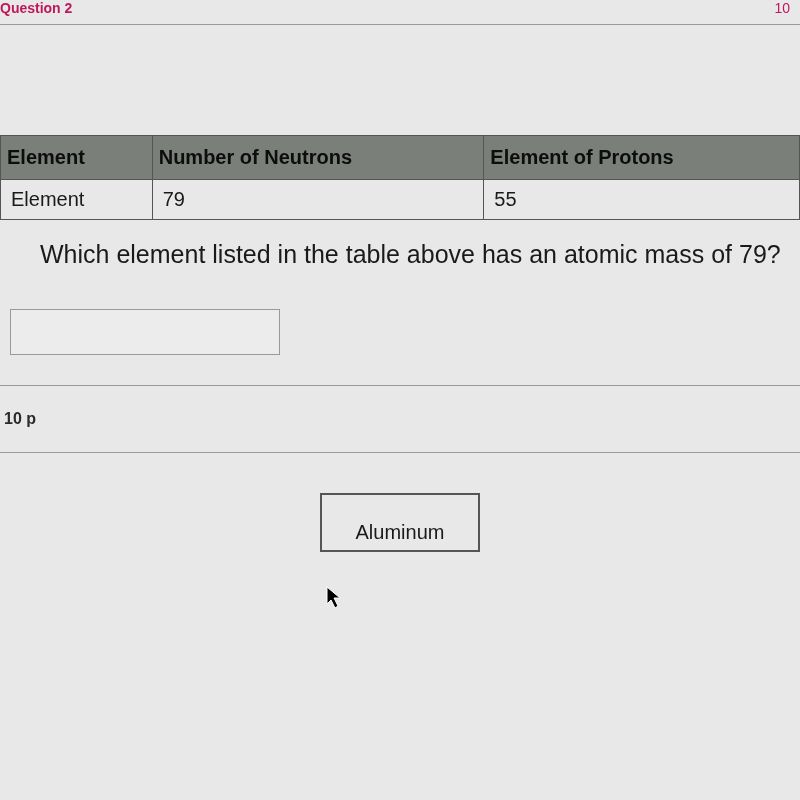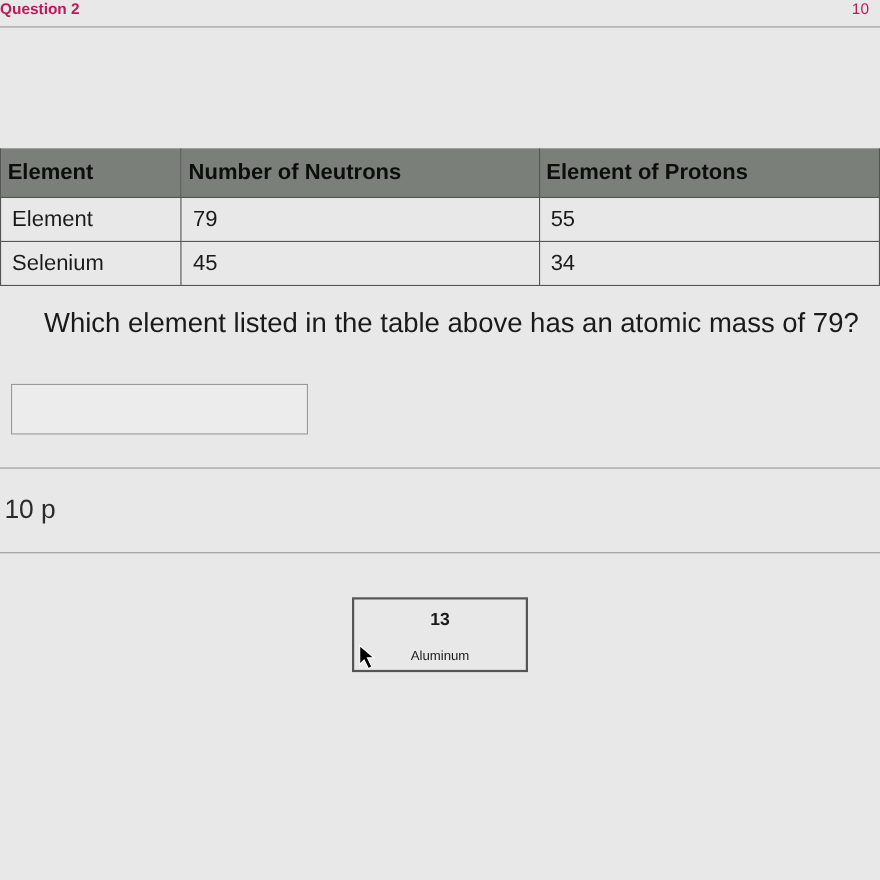--- a/index.html
+++ b/index.html
@@ -64,33 +64,33 @@
     .q3-header {
       display: flex;
       justify-content: space-between;
       align-items: center;
       padding: 24px 0 24px 4px;
       font-size: 24px;
       font-weight: bold;
       color: #2b2b2b;
       border-bottom: 1px solid #999;
     }
-    .q3-header .points { font-weight: normal; font-size: 24px; }
+    .q3-header .points { font-weight: bold; font-size: 16px; }
     .element-tile-wrap { text-align: center; padding-top: 40px; }
     .element-tile {
       display: inline-block;
       border: 2px solid #555;
       width: 160px;
       padding: 10px 0 6px 0;
       text-align: center;
       background: #e8e8e8;
     }
     .element-tile .atomic-number { font-size: 16px; font-weight: bold; }
     .element-tile .symbol { font-size: 18px; font-weight: bold; margin-top: 16px; }
-    .element-tile .name { font-size: 12px; margin-top: 16px; }
+    .element-tile .name { font-size: 20px; margin-top: 16px; }
     .cursor-wrap { position: absolute; left: 326px; top: 586px; }
   </style>
 </head>
 <body>
 
 <div class="question-header">
   <span>Question 2</span>
   <span class="points">10</span>
 </div>
 
@@ -102,44 +102,38 @@
         <th>Number of Neutrons</th>
         <th>Element of Protons</th>
       </tr>
     </thead>
     <tbody>
       <tr>
         <td>Element</td>
         <td>79</td>
         <td>55</td>
       </tr>
-      <tr>
-        <td>Selenium</td>
-        <td>45</td>
-        <td>34</td>
-      </tr>
     </tbody>
   </table>
 </div>
 
 <div class="prompt">Which element listed in the table above has an atomic mass of 79?</div>
 
 <div class="answer-box">
   <input class="answer-input" type="text" value="" style="">
 </div>
 
 <hr class="sep">
 
 <div class="q3-header">
   <span class="points">10 p</span>
 </div>
 
 <div class="element-tile-wrap">
   <div class="element-tile">
-    <div class="atomic-number">13</div>
     <div class="name">Aluminum</div>
   </div>
 </div>
 
 <div class="cursor-wrap">
   <svg width="18" height="24" viewBox="0 0 18 24">
     <path d="M1 1 L1 18 L5 14 L9 22 L12 20 L8 12 L14 12 Z" fill="#000" stroke="#fff" stroke-width="1"></path>
   </svg>
 </div>
 

